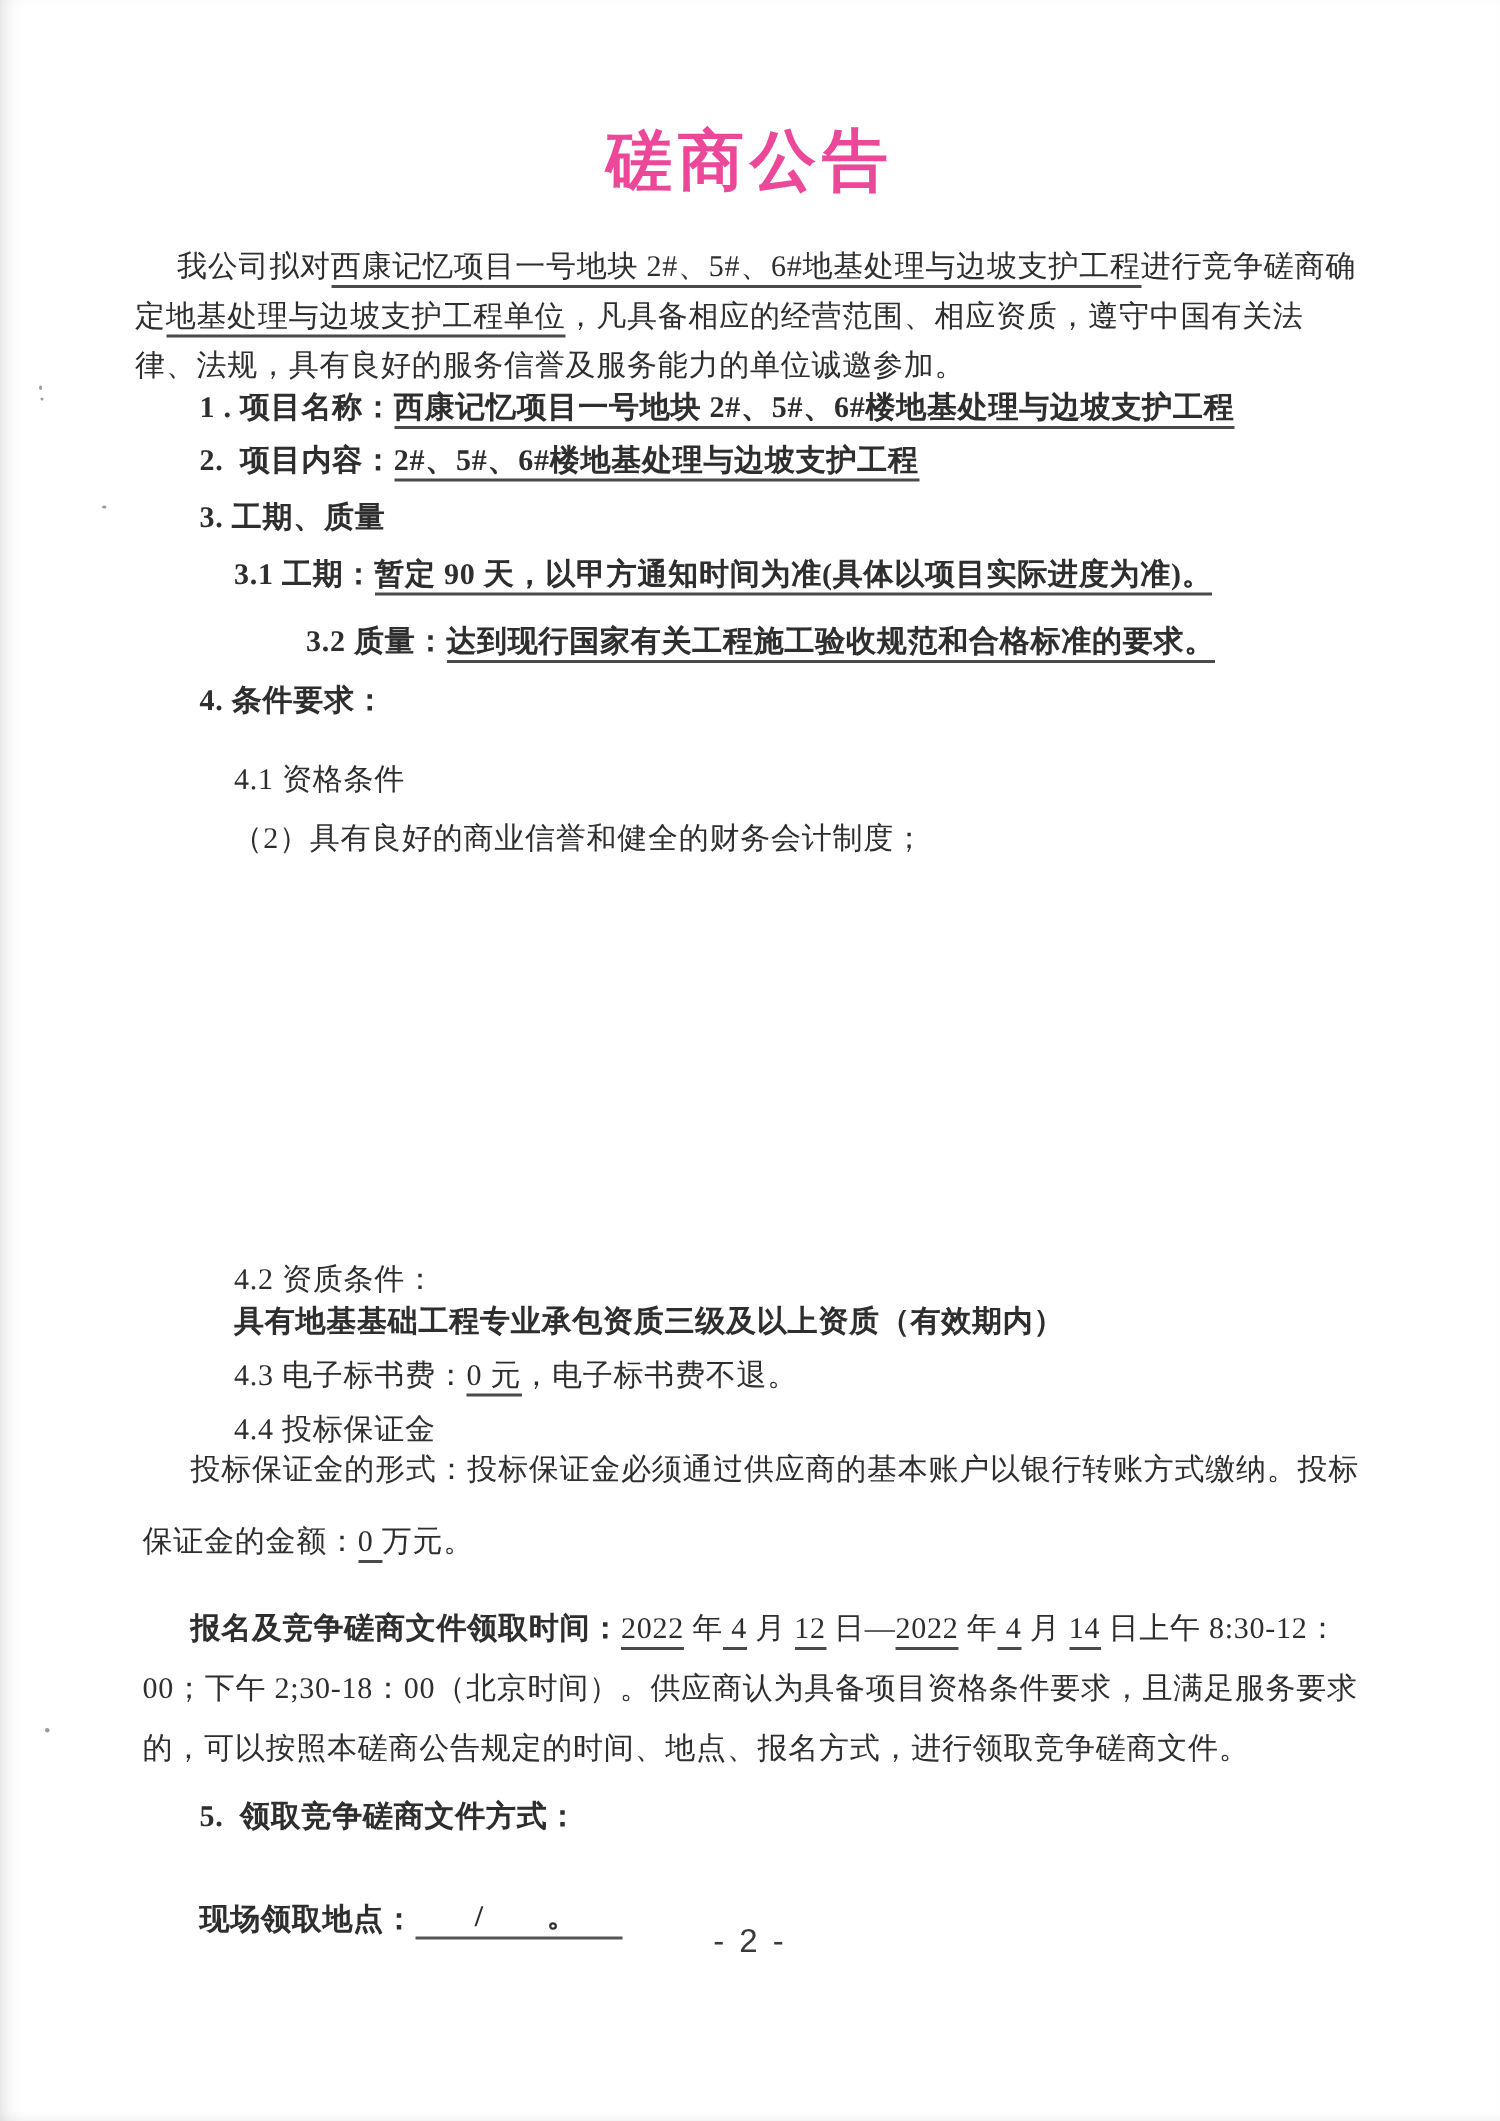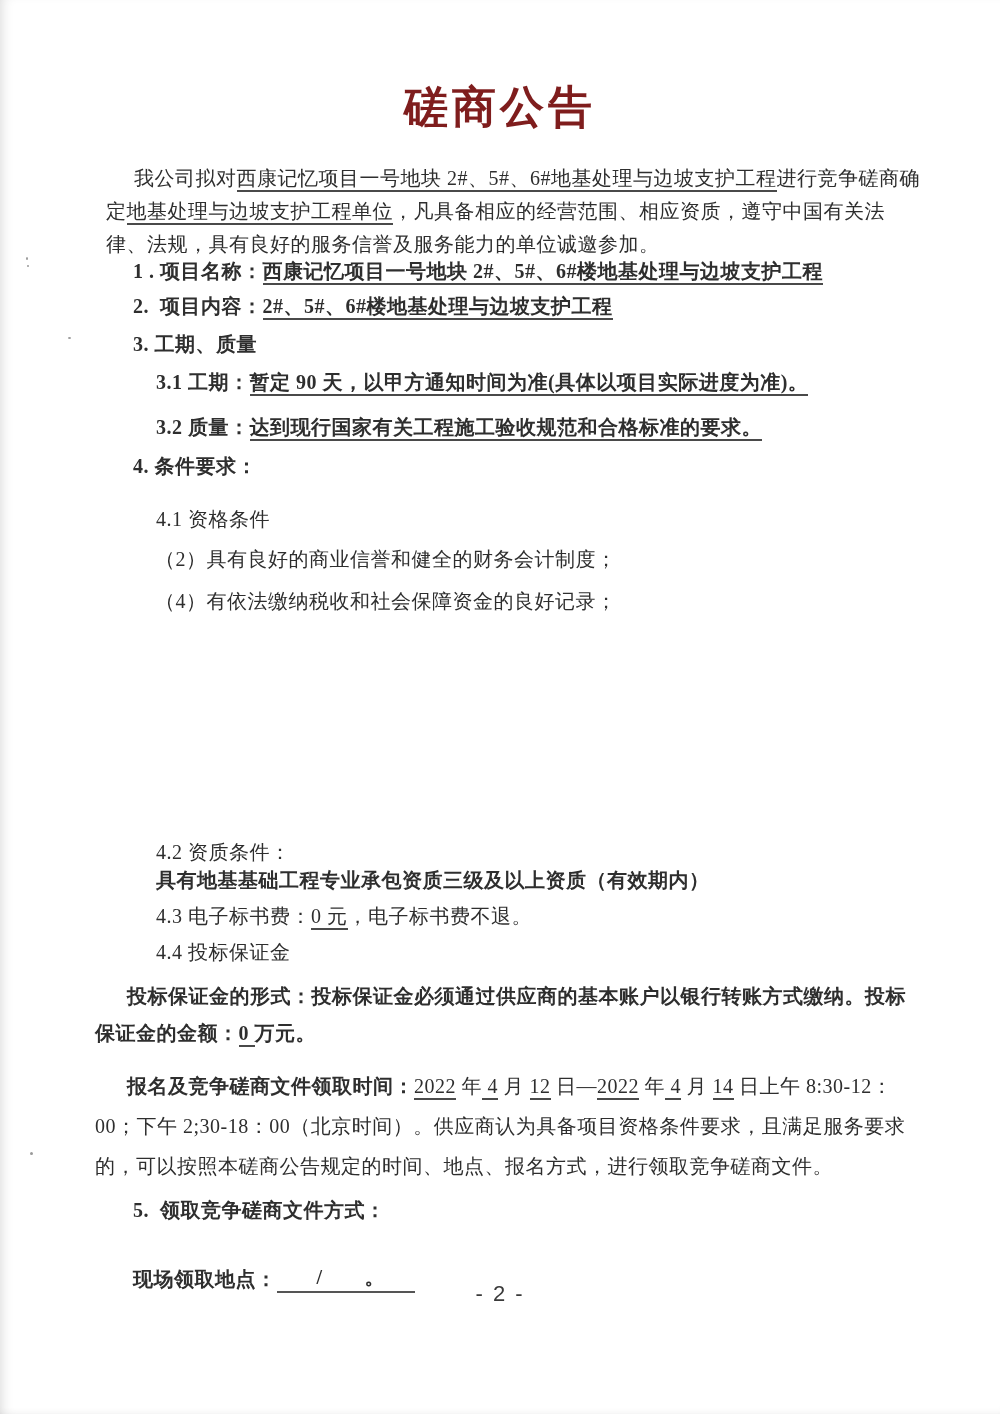--- a/index.html
+++ b/index.html
@@ -16,31 +16,31 @@
   }
   .abs{position:absolute;}
   .seg{white-space:pre-wrap;}
   .b{font-weight:bold;}
   .u{border-bottom:2px solid #4a4a4a;padding-bottom:1px;}
   .doc-title{
     left:0;top:78px;width:1000px;
     text-align:center;
     font-size:44px;font-weight:bold;
     letter-spacing:4px;
-    color:#7f1d1d;
+    color:#ec4899;
   }
-  .para{line-height:33px;margin-left:16px;}
+  .para{line-height:33px;}
   .intro{left:90px;top:162px;width:818px;text-indent:28px;}
   .line{line-height:normal;}
   .item-line{left:133px;font-weight:bold;}
   .sub-line{left:156px;}
   .cond-block{left:95px;top:538px;width:814px;line-height:42px;}
   .cond{text-indent:60px;}
   .flow-para{left:95px;width:814px;text-indent:32px;}
-  .deposit{top:978px;line-height:37px;font-weight:bold;}
+  .deposit{top:956px;line-height:48px;}
   .signup{top:1066px;line-height:40px;}
   .blank{
     display:inline-block;
     width:138px;
     border-bottom:2px solid #555;
     vertical-align:bottom;
     white-space:nowrap;
   }
   .blank .slash{margin-left:40px;}
   .blank .period{margin-left:42px;}
@@ -78,35 +78,34 @@
 </div>
 
 <div class="abs line item-line" style="top:331px;">
   <span class="seg b">3. 工期、质量</span>
 </div>
 
 <div class="abs line sub-line" style="top:369px;">
   <span class="seg b">3.1 工期：</span><span class="seg b u">暂定 90 天，以甲方通知时间为准(具体以项目实际进度为准)。</span>
 </div>
 
-<div class="abs line sub-line" style="top:414px;">
+<div class="abs line sub-line" style="top:414px;margin-left:48px;">
   <span class="seg b">3.2 质量：</span><span class="seg b u">达到现行国家有关工程施工验收规范和合格标准的要求。</span>
 </div>
 
 <div class="abs line item-line" style="top:453px;">
   <span class="seg b">4. 条件要求：</span>
 </div>
 
 <div class="abs line sub-line" style="top:506px;">
   <span class="seg">4.1 资格条件</span>
 </div>
 
 <div class="abs cond-block">
   <div class="cond seg">（2）具有良好的商业信誉和健全的财务会计制度；</div>
-  <div class="cond seg">（4）有依法缴纳税收和社会保障资金的良好记录；</div>
 </div>
 
 <div class="abs line sub-line" style="top:839px;">
   <span class="seg">4.2 资质条件：</span>
 </div>
 <div class="abs line sub-line" style="top:867px;">
   <span class="seg b">具有地基基础工程专业承包资质三级及以上资质（有效期内）</span>
 </div>
 
 <div class="abs line sub-line" style="top:903px;">

